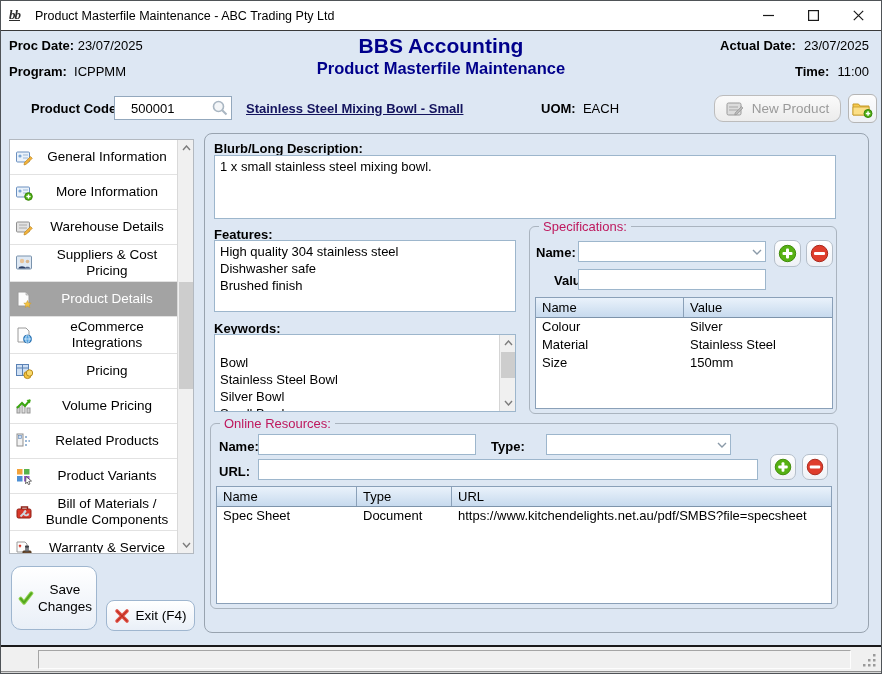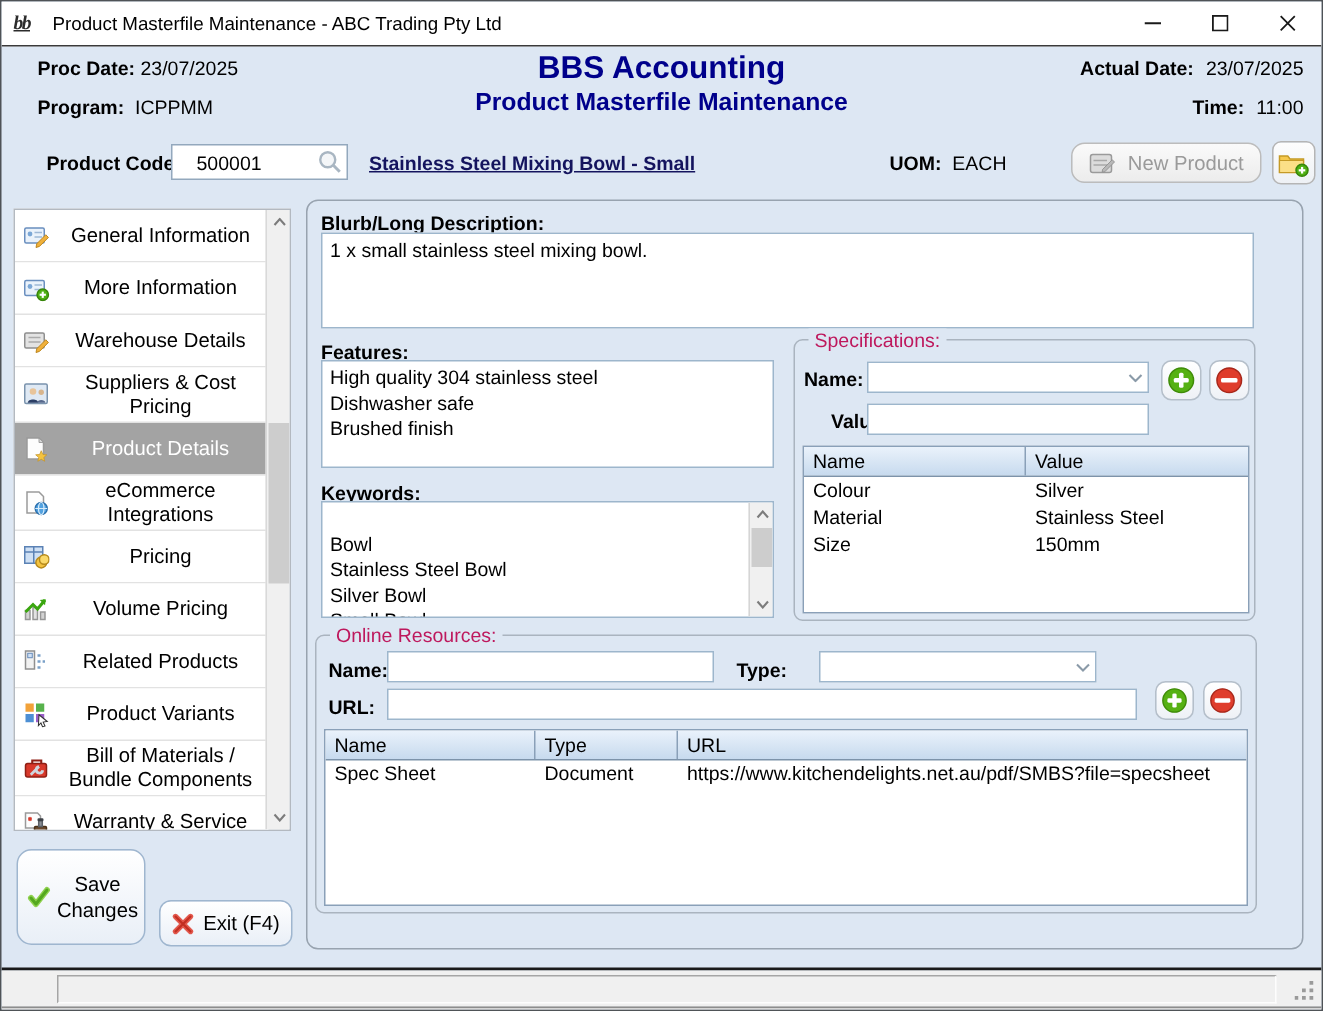--- a/index.html
+++ b/index.html
@@ -11,40 +11,40 @@
   .titlebar { position:absolute; left:0; top:0; width:100%; height:30px; background:#fff;
               border-bottom:1px solid #3a3a3a; display:flex; align-items:center; }
   .app-logo { width:20px; height:18px; margin-left:8px; font:italic bold 13px "Liberation Serif",serif;
               color:#2c2c2c; text-decoration:underline; letter-spacing:-1px; }
   .titlebar-text { margin-left:6px; font-size:12.5px; color:#000; }
   .win-controls { margin-left:auto; display:flex; height:100%; }
   .win-btn { width:45px; height:100%; display:flex; align-items:center; justify-content:center; cursor:default; }
   .win-btn svg { display:block; }
 
   
-  .hdr-left { position:absolute; left:8px; top:37px; font-size:13px;margin-left:16px; }
+  .hdr-left { position:absolute; left:8px; top:37px; font-size:13px; }
   .hdr-left .row, .hdr-right .row { margin-bottom:11px; white-space:nowrap; }
   .lbl { font-weight:bold; color:#000; }
   .hdr-center { position:absolute; left:0; right:0; top:33px; text-align:center; color:#00008b; }
   .hdr-center .t1 { font-size:21px; font-weight:bold; }
   .hdr-center .t2 { font-size:16.5px; font-weight:bold; margin-top:1px; }
   .hdr-right { position:absolute; right:12px; top:37px; font-size:13px; }
   .hdr-right .row { display:flex; justify-content:flex-end; gap:8px; }
 
   
   .prod-bar { position:absolute; left:0; top:92px; width:100%; height:34px; }
   .pc-label { position:absolute; left:30px; top:8px; font-size:13px; font-weight:bold; }
   .pc-input { position:absolute; left:113px; top:3px; width:118px; height:24px; background:#fff;
               border:1px solid #93a8bd; display:flex; align-items:center; }
   .pc-input input { border:0; outline:0; flex:1; min-width:0; padding:0 16px; font-size:13px;
                     font-family:inherit; background:transparent; }
   .pc-input .mag { width:18px; height:18px; margin-right:2px; }
   .desc-link { position:absolute; left:245px; top:8px; font-size:13px; font-weight:bold;
                color:#14145e; text-decoration:underline; cursor:pointer; }
-  .uom-wrap { position:absolute; left:592px; top:8px; font-size:13px; }
+  .uom-wrap { position:absolute; left:540px; top:8px; font-size:13px; }
   .btn-newprod { position:absolute; left:713px; top:2px; width:127px; height:27px;
                  border:1px solid #bcbcbc; border-radius:9px;
                  background:linear-gradient(#fafafa,#ececec); color:#9a9a9a; font-size:13.5px;
                  display:flex; align-items:center; justify-content:center; gap:8px; }
   .btn-folder { position:absolute; left:847px; top:1px; width:29px; height:29px;
                 border:1px solid #b5b5b5; border-radius:6px; background:linear-gradient(#fdfdfd,#eef1f5);
                 display:flex; align-items:center; justify-content:center; }
 
   
   .sidebar { position:absolute; left:8px; top:138px; width:185px; height:415px; background:#fff;

